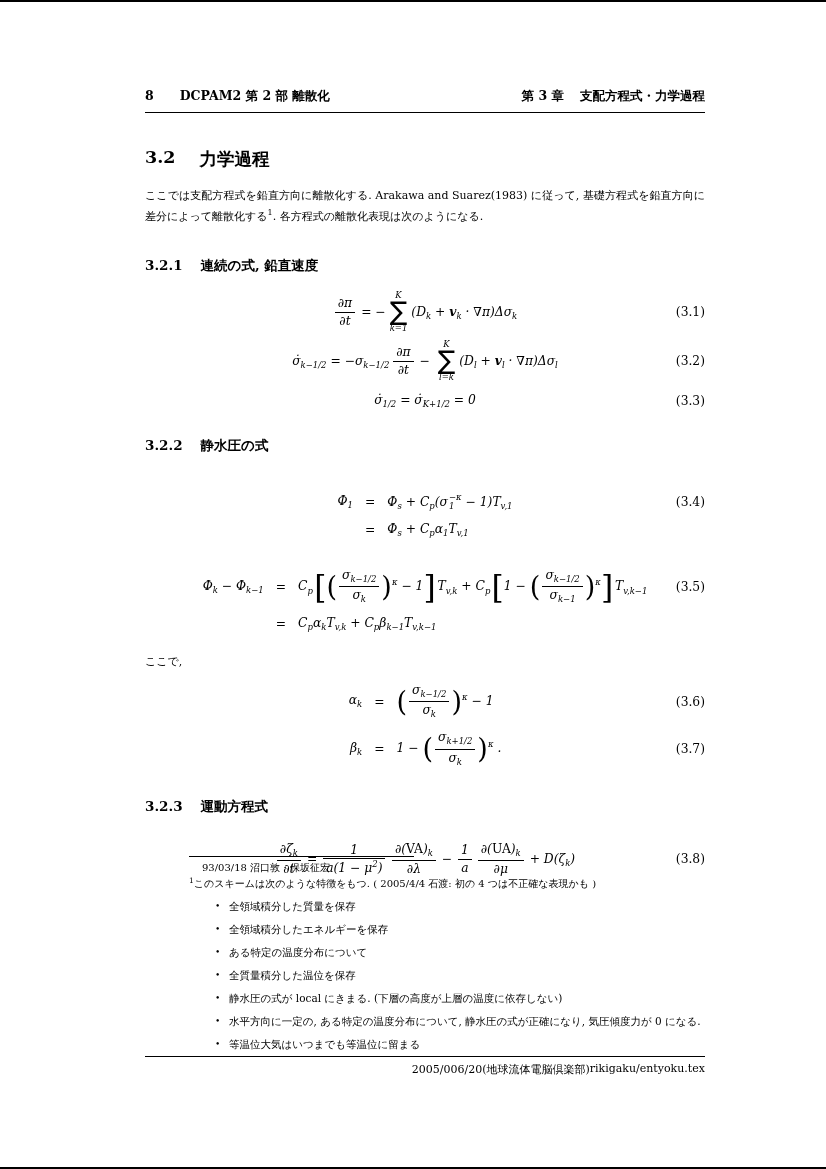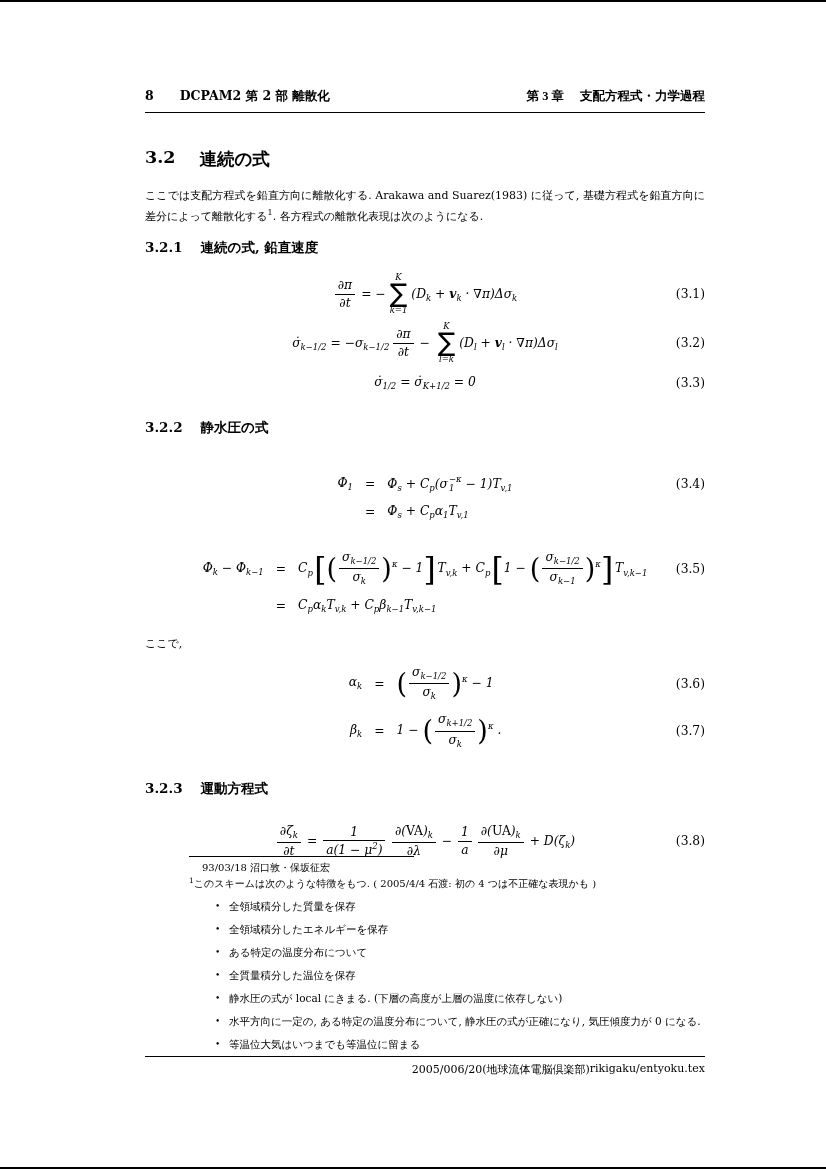--- a/index.html
+++ b/index.html
@@ -6,26 +6,26 @@
   .page{position:relative;width:826px;height:1169px;background:#ffffff;color:#000;
         font-family:"DejaVu Serif","DejaVu Sans","Liberation Serif",serif;overflow:hidden;}
   .topbar{position:absolute;top:0;left:0;width:100%;height:2px;background:#000;}
   .bottombar{position:absolute;bottom:0;left:0;width:100%;height:2px;background:#000;}
   .content{position:absolute;left:145px;top:0;width:560px;}
 
   
   .header{display:flex;justify-content:space-between;align-items:baseline;margin-top:88px;
           border-bottom:1px solid #000;padding-bottom:7px;font-weight:bold;font-size:12.5px;}
   .h-left{display:flex;gap:26px;}
-  .h-right{display:flex;gap:16px;font-family:Liberation Serif, serif;}
+  .h-right{display:flex;gap:16px;}
 
   
   .sec-title{margin-top:34px;font-weight:bold;font-size:17.5px;display:flex;gap:24px;}
   .subsec{font-weight:bold;font-size:13.5px;display:flex;gap:18px;}
-  .ss1{margin-top:14px;}
+  .ss1{margin-top:32px;}
   .ss2{margin-top:28px;}
   .ss3{margin-top:30px;}
 
   .intro{margin:16px 0 0 0;font-size:11px;line-height:17px;text-align:justify;}
   .intro sup{font-size:8px;}
   .heretext{margin-top:22px;font-size:11px;}
 
   
   .eqsingle{display:grid;grid-template-columns:1fr auto 1fr;align-items:center;
             font-size:12.3px;white-space:nowrap;}
@@ -97,21 +97,21 @@
         <span>DCPAM2 第 2 部 離散化</span>
       </div>
       <div class="h-right">
         <span>第 3 章</span>
         <span>支配方程式・力学過程</span>
       </div>
     </div>
 
     <div class="sec-title">
       <span>3.2</span>
-      <span>連続の式</span>
+      <span>力学過程</span>
     </div>
 
     <p class="intro"><span>ここでは支配方程式を鉛直方向に離散化する. Arakawa and Suarez(1983) に従って, 基礎方程式を鉛直方向に差分によって離散化する</span><sup>1</sup><span>. 各方程式の離散化表現は次のようになる.</span></p>
 
     <div class="subsec ss1">
       <span>3.2.1</span>
       <span>連続の式, 鉛直速度</span>
     </div>
 
     <div class="eqsingle eq31 math">

